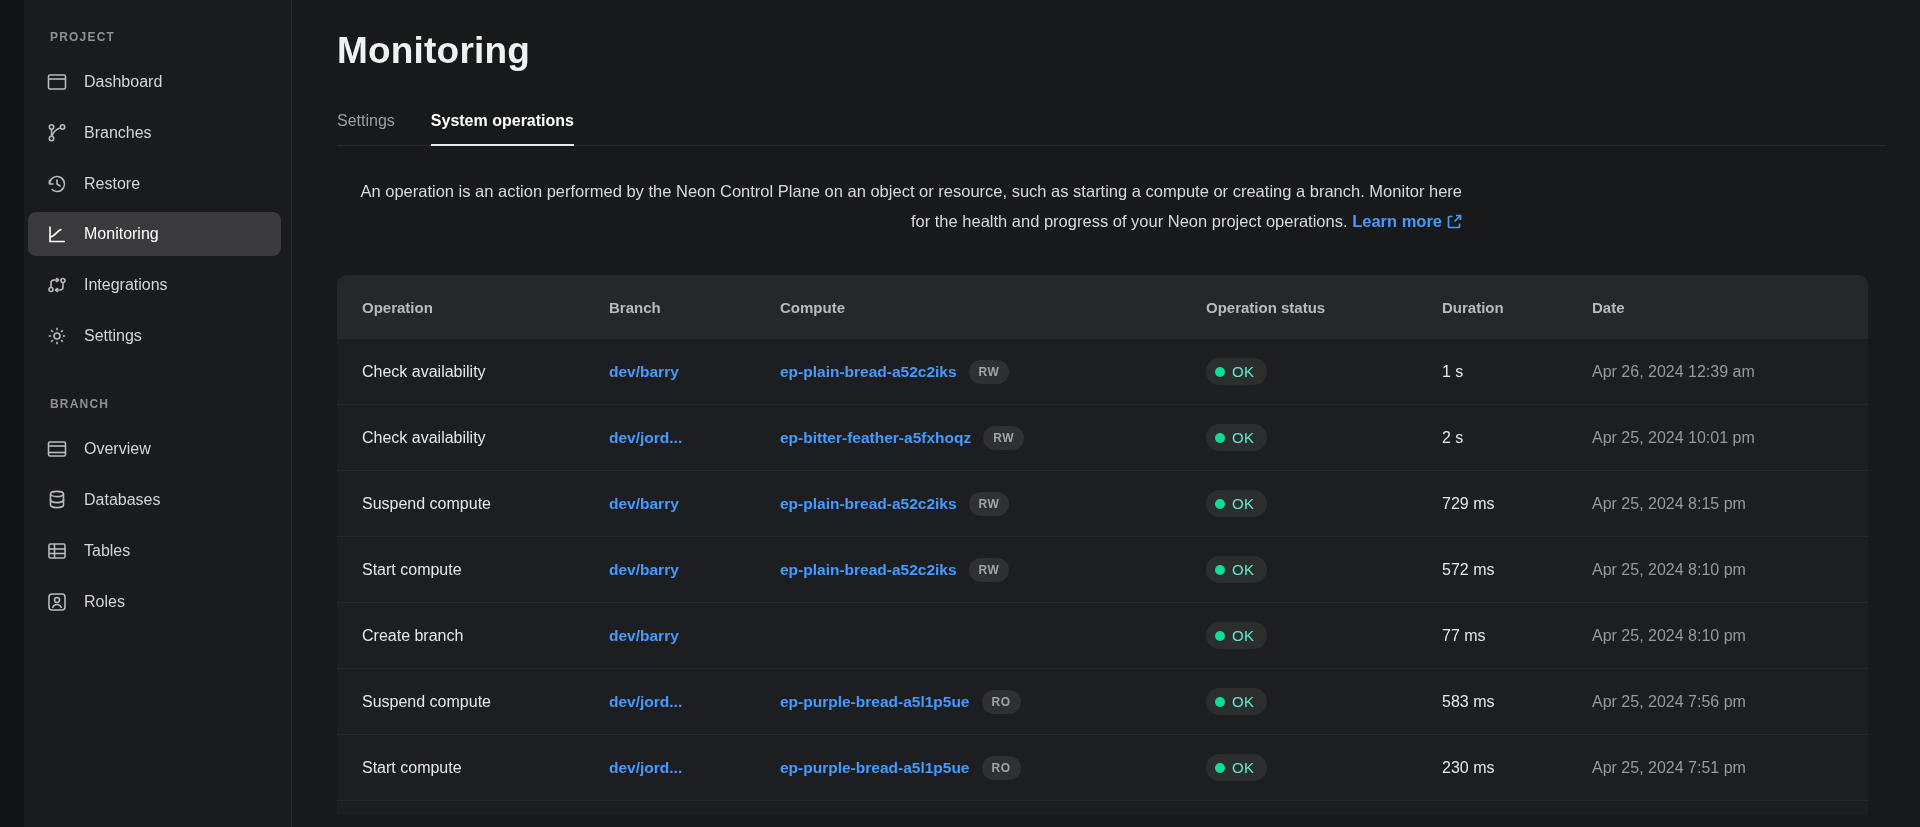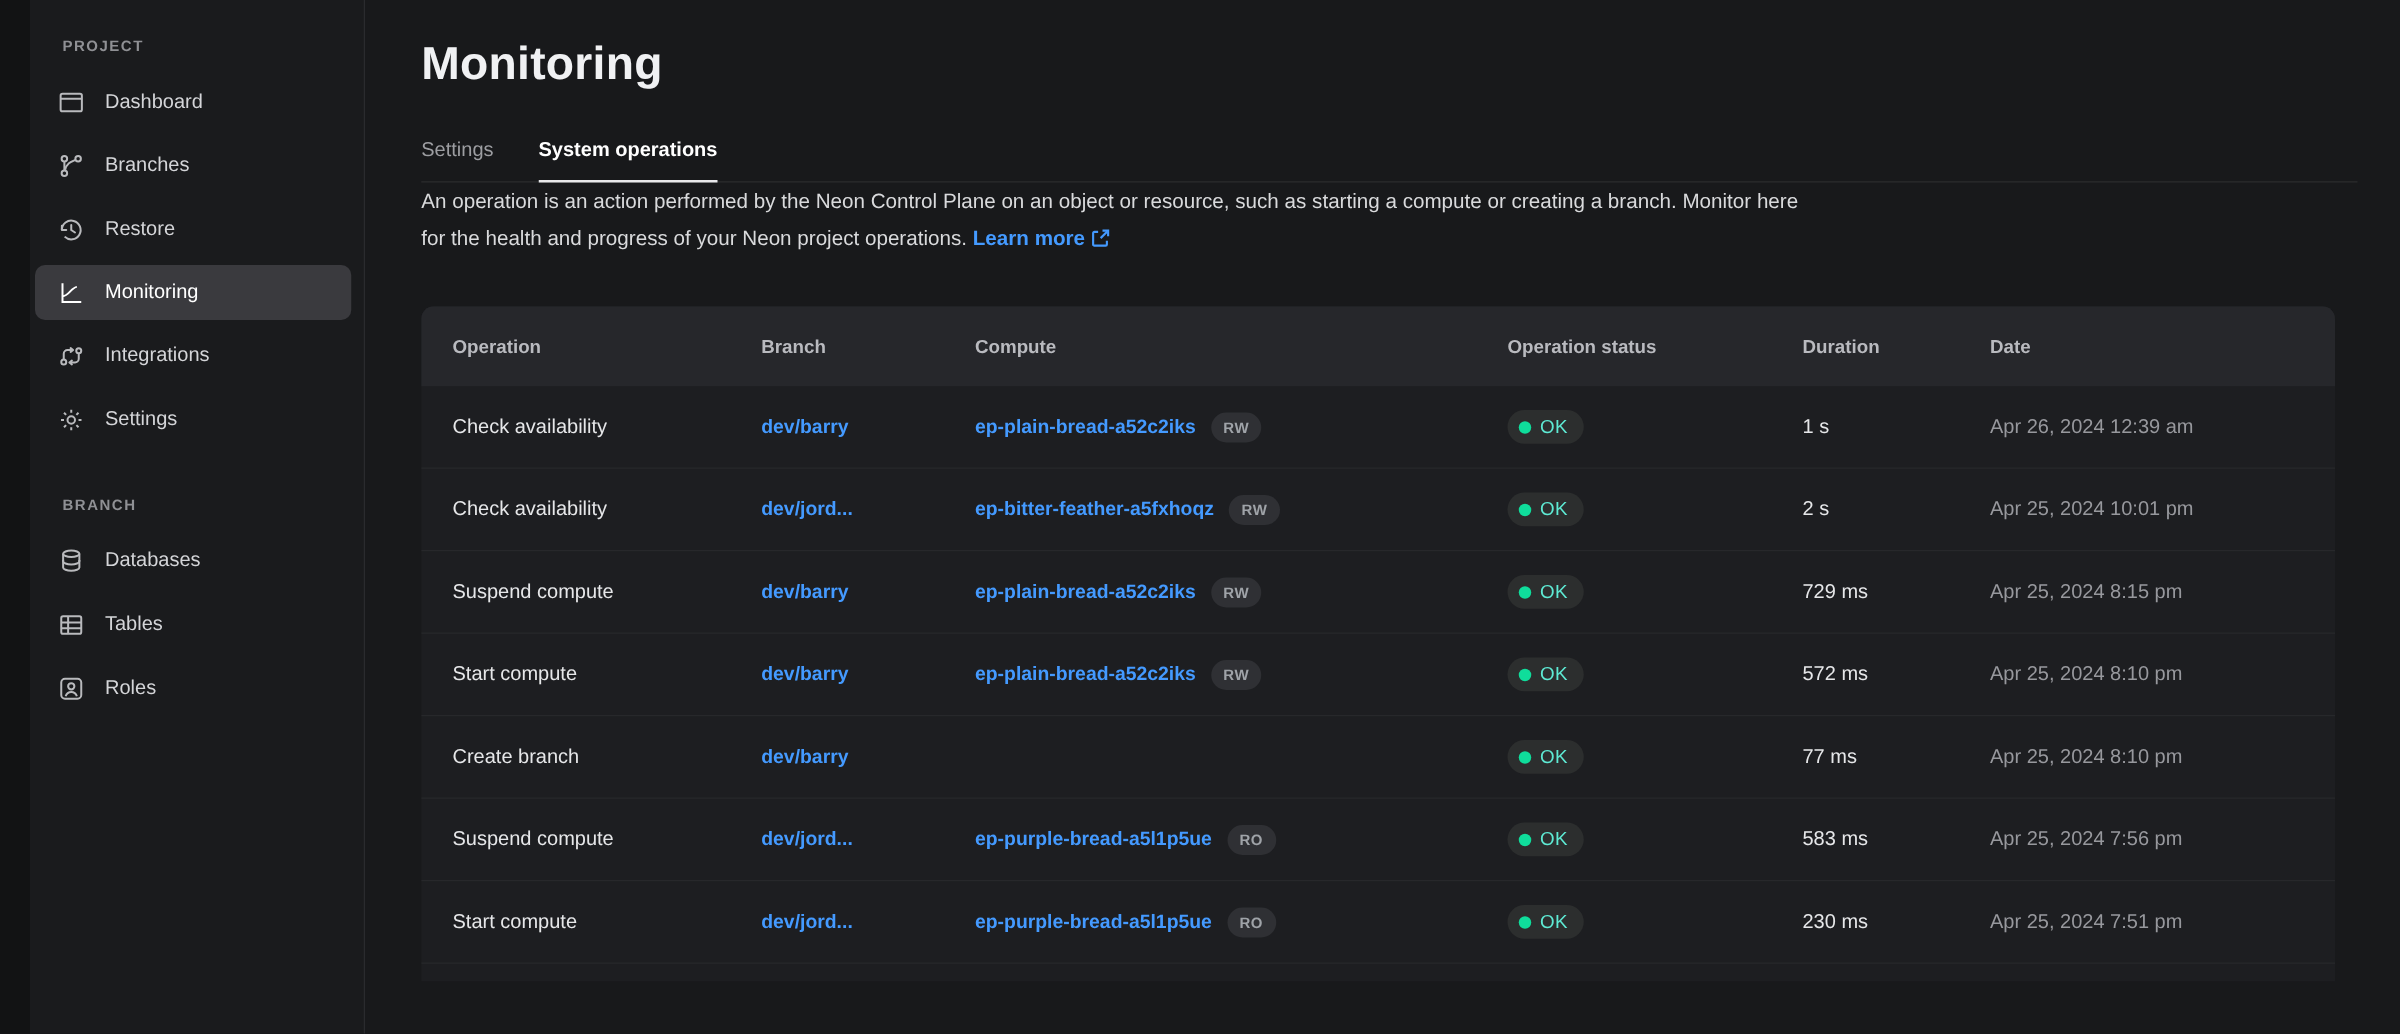--- a/index.html
+++ b/index.html
@@ -28,21 +28,21 @@
   
   .main { flex:1; padding:30px 34px 0 45px; }
   .page-title { font-size:37px; font-weight:700; color:#f0f1f3; letter-spacing:.2px; }
 
   .tabs { display:flex; gap:36px; margin-top:40px; border-bottom:1px solid #2b2c2e; }
   .tab { font-size:16px; color:#9d9ea2; padding-bottom:15px; cursor:pointer; position:relative; }
   .tab.active { color:#ffffff; font-weight:700; }
   .tab.active::after { content:""; position:absolute; left:0; right:0; bottom:-1px;
     height:2px; background:#e8e8ea; }
 
-  .desc { max-width:1125px; font-size:16.5px; line-height:30px; color:#d9dadc; }
+  .desc { margin-top:30px; max-width:1125px; font-size:16.5px; line-height:30px; color:#d9dadc;text-align:right; }
   .learn-more { color:#449aff; font-weight:600; text-decoration:none; cursor:pointer; }
   .ext-icon { display:inline-block; vertical-align:-2px; margin-left:5px; color:#449aff; }
 
   
   .ops-table { margin-top:37px; width:1531px; border-radius:10px 10px 0 0; overflow:hidden;
     background:#1d1e21; }
   .thead, .trow { display:grid; grid-template-columns:247px 171px 426px 236px 150px auto;
     align-items:center; padding:0 25px; }
   .thead { height:64px; background:#26272b; font-size:15px; font-weight:600; color:#b9babf; }
   .trow { height:66px; border-bottom:1px solid #27282b; font-size:16px; }
@@ -136,20 +136,30 @@
           <svg width="22" height="22" viewBox="0 0 22 22" fill="none" stroke="currentColor" stroke-width="1.6">
               <circle cx="11" cy="11" r="3"></circle>
               <path d="M11 2.8v2.4M11 16.8v2.4M2.8 11h2.4M16.8 11h2.4M5.2 5.2l1.7 1.7M15.1 15.1l1.7 1.7M16.8 5.2l-1.7 1.7M6.9 15.1l-1.7 1.7"></path>
             </svg>
         </span>
         <span class="nav-label">Settings</span>
       </div>
 
       <div class="section-label second">BRANCH</div>
 
+      <div class="nav-item">
+        <span class="icon">
+          <svg width="22" height="22" viewBox="0 0 22 22" fill="none" stroke="currentColor" stroke-width="1.6">
+              <rect x="2.5" y="4" width="17" height="14" rx="1.5"></rect>
+              <line x1="2.5" y1="8" x2="19.5" y2="8"></line>
+              <line x1="2.5" y1="14.5" x2="19.5" y2="14.5"></line>
+            </svg>
+        </span>
+        <span class="nav-label">Overview</span>
+      </div>
 
       <div class="nav-item">
         <span class="icon">
           <svg width="22" height="22" viewBox="0 0 22 22" fill="none" stroke="currentColor" stroke-width="1.6">
               <ellipse cx="11" cy="5" rx="6.5" ry="2.6"></ellipse>
               <path d="M4.5 5v6c0 1.4 2.9 2.6 6.5 2.6s6.5-1.2 6.5-2.6V5"></path>
               <path d="M4.5 11v6c0 1.4 2.9 2.6 6.5 2.6s6.5-1.2 6.5-2.6v-6" transform="translate(0,-1)"></path>
             </svg>
         </span>
         <span class="nav-label">Databases</span>

